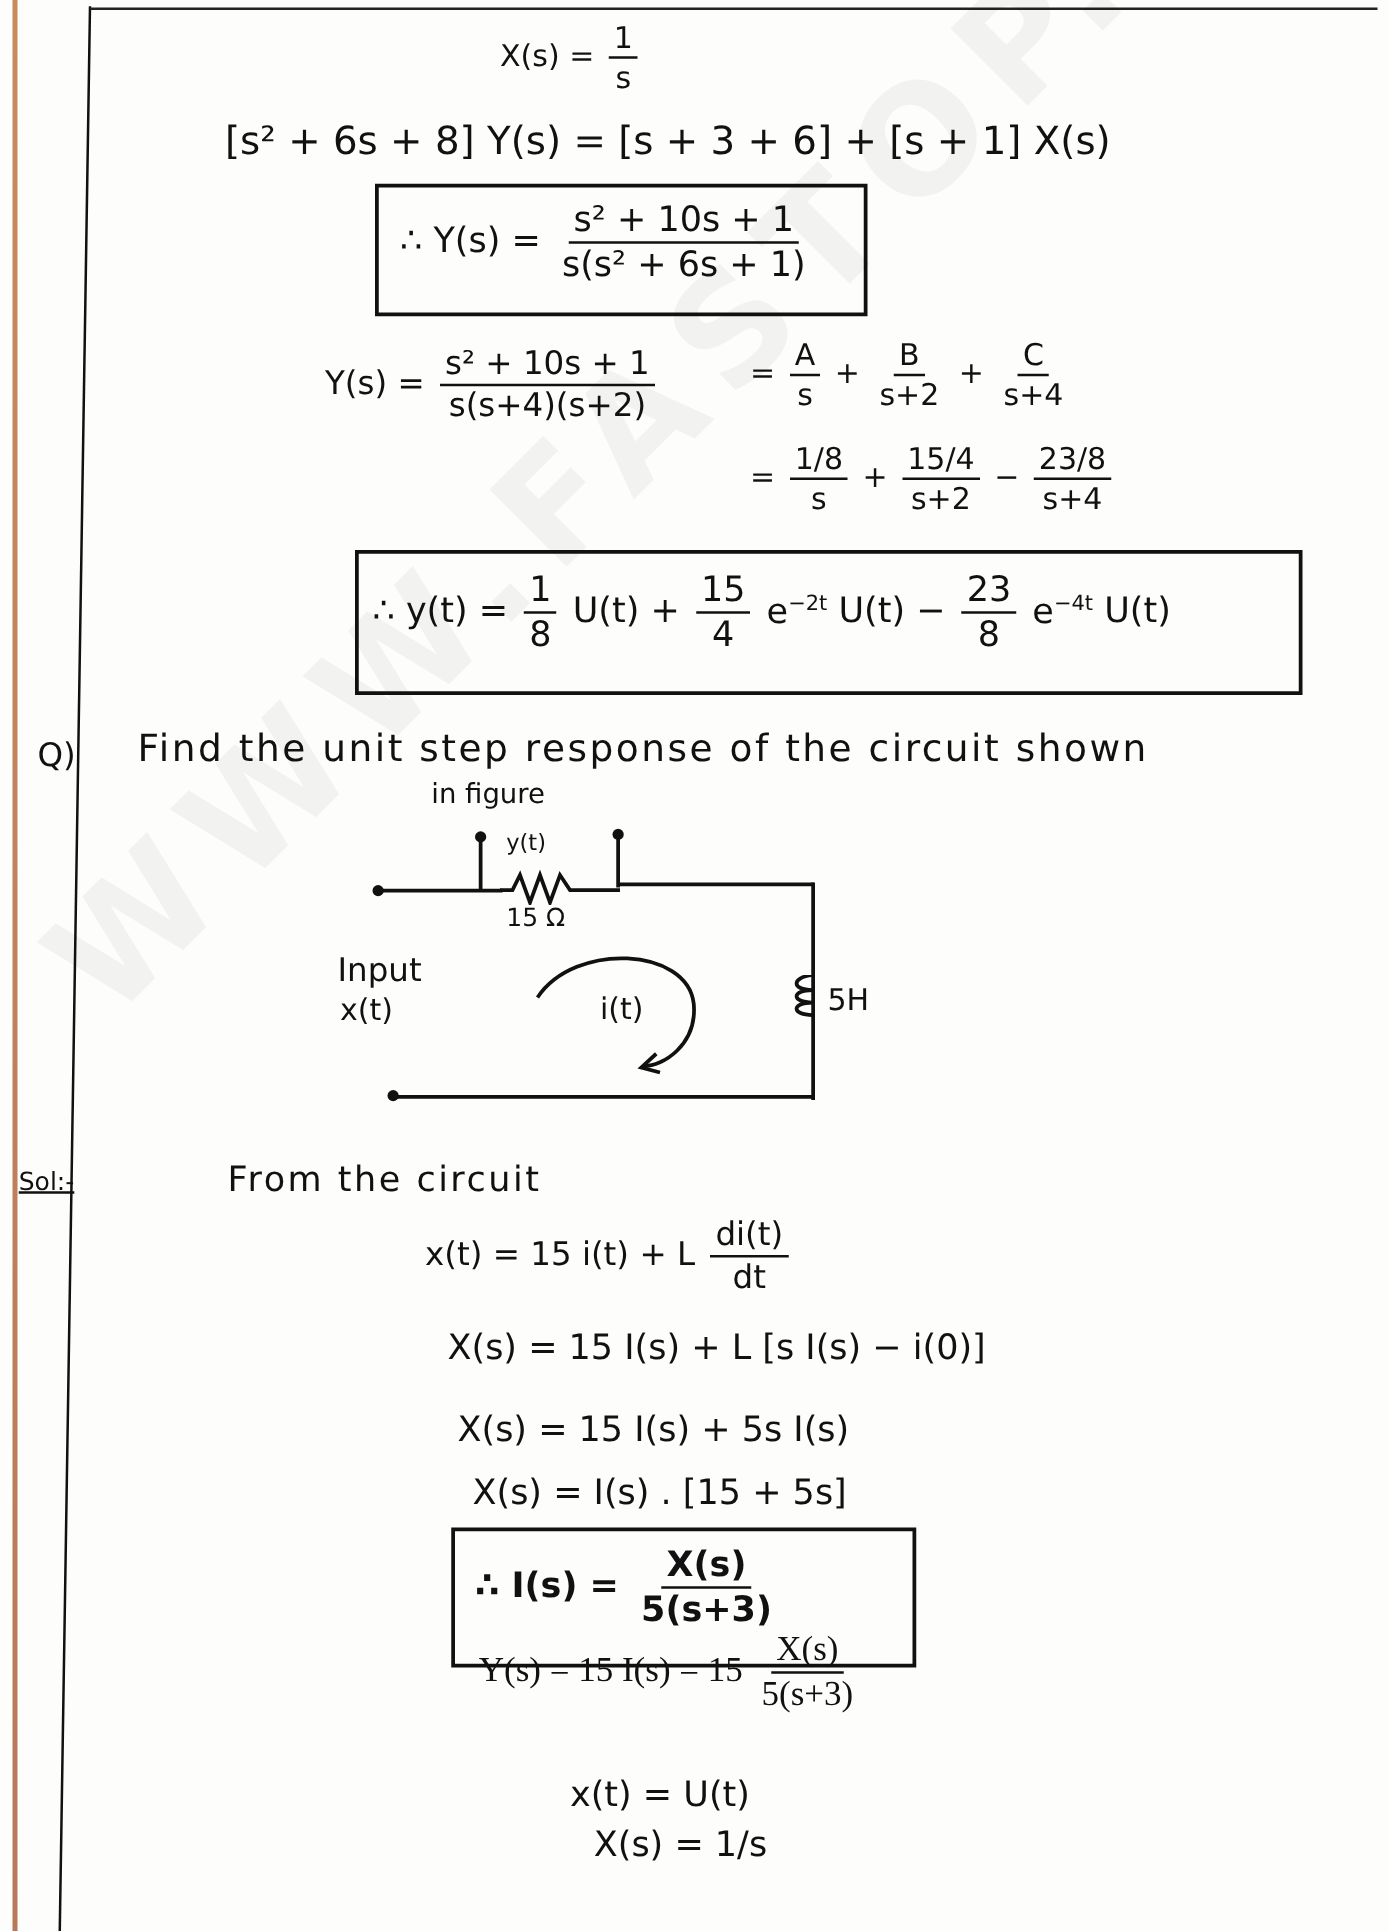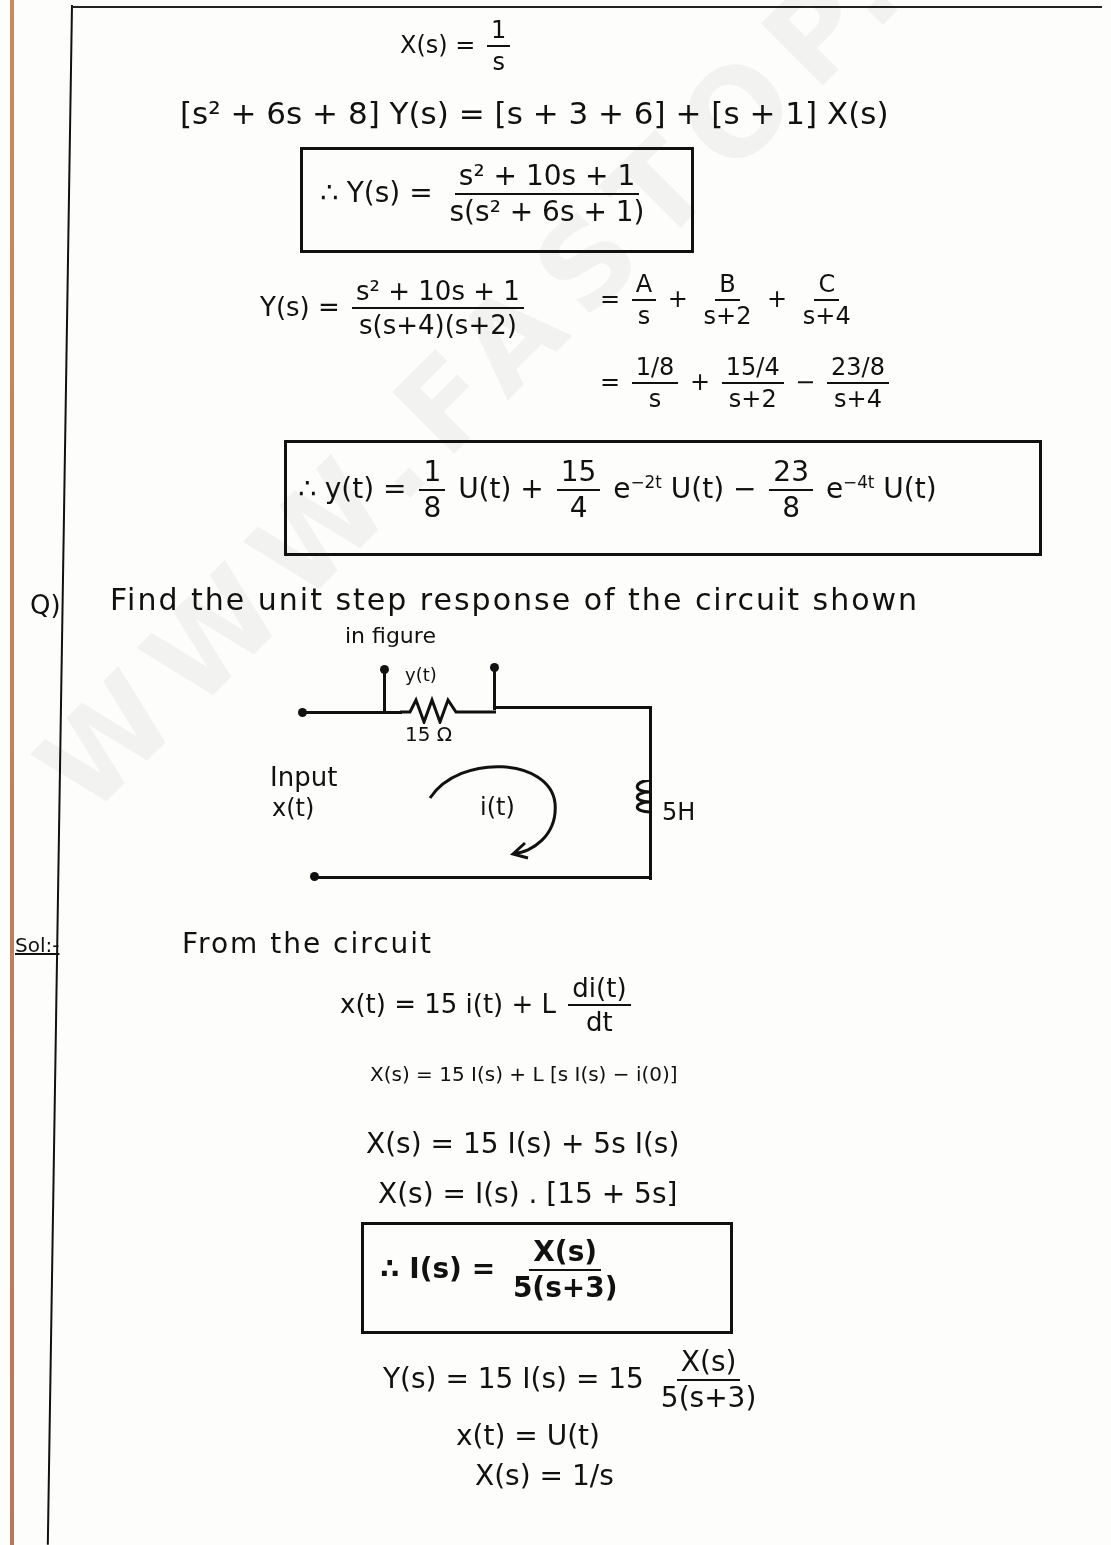--- a/index.html
+++ b/index.html
@@ -149,55 +149,55 @@
   <div class="wire" style="left:383px; top:670px; width:3px; height:42px;"></div>
   <div class="dot" style="left:380px; top:665px;"></div>
   <div class="wire" style="left:493px; top:668px; width:3px; height:42px;"></div>
   <div class="dot" style="left:490px; top:663px;"></div>
   <div class="hw" style="left:405px; top:666px; font-size:18px;">y(t)</div>
   <div class="hw" style="left:405px; top:724px; font-size:20px;">15 Ω</div>
   <div class="wire" style="left:649px; top:706px; width:3px; height:174px;"></div>
   <svg style="position:absolute; left:628px; top:780px;" width="30" height="40">
     <path d="M22,0 C5,2 5,12 22,12 C5,12 5,22 22,22 C5,22 5,32 22,32" fill="none" stroke="#111" stroke-width="3"></path>
   </svg>
-  <div class="hw" style="left:662px; top:788px; font-size:24px;margin-top:12px;">5H</div>
+  <div class="hw" style="left:662px; top:788px; font-size:24px;">5H</div>
   <div class="wire" style="left:315px; top:876px; width:337px; height:3px;"></div>
   <div class="dot" style="left:310px; top:872px;"></div>
   <div class="hw" style="left:270px; top:764px; font-size:26px;">Input</div>
   <div class="hw" style="left:272px; top:796px; font-size:24px;">x(t)</div>
   <svg style="position:absolute; left:420px; top:758px;" width="150" height="105">
     <path d="M10,40 C40,-5 130,0 135,45 C138,78 110,95 95,95" fill="none" stroke="#111" stroke-width="3"></path>
     <polyline points="105,85 93,96 108,100" fill="none" stroke="#111" stroke-width="3"></polyline>
   </svg>
   <div class="hw" style="left:480px; top:795px; font-size:24px;">i(t)</div>
 </div>
 
 <div class="hw" style="left:15px; top:935px; font-size:20px; text-decoration:underline;">Sol:-</div>
 <div class="hw" style="left:182px; top:930px; font-size:28px; letter-spacing:2px;">From the circuit</div>
 <div class="hw" style="left:340px; top:975px; font-size:26px;">
   <span>x(t) = 15 i(t) + L</span>
   <span class="frac">
       <span class="num">di(t)</span>
       <span class="den">dt</span>
     </span>
 </div>
-<div class="hw" style="left:358px; top:1064px; font-size:20px;margin-left:12px;">X(s) = 15 I(s) + L [s I(s) − i(0)]</div>
+<div class="hw" style="left:358px; top:1064px; font-size:28px;">X(s) = 15 I(s) + L [s I(s) − i(0)]</div>
 <div class="hw" style="left:366px; top:1130px; font-size:28px;">X(s) = 15 I(s) + 5s I(s)</div>
 <div class="hw" style="left:378px; top:1180px; font-size:28px;">X(s) = I(s) . [15 + 5s]</div>
 
 <div class="boxed" style="left:361px; top:1222px; width:366px; height:106px;"></div>
 <div class="hw" style="left:380px; top:1238px; font-size:28px;font-weight:bold;">
   <span>∴ I(s) =</span>
   <span class="frac">
       <span class="num">X(s)</span>
       <span class="den">5(s+3)</span>
     </span>
 </div>
 
-<div class="hw" style="left:383px; top:1348px; font-size:28px;">
+<div class="hw" style="left:383px; top:1306px; font-size:28px;font-family:Liberation Serif, serif;">
   <span>Y(s) = 15 I(s) = 15</span>
   <span class="frac">
       <span class="num">X(s)</span>
       <span class="den">5(s+3)</span>
     </span>
 </div>
 <div class="hw" style="left:456px; top:1422px; font-size:28px;">x(t) = U(t)</div>
 <div class="hw" style="left:475px; top:1462px; font-size:28px;">X(s) = 1/s</div>
 
 </body></html>

